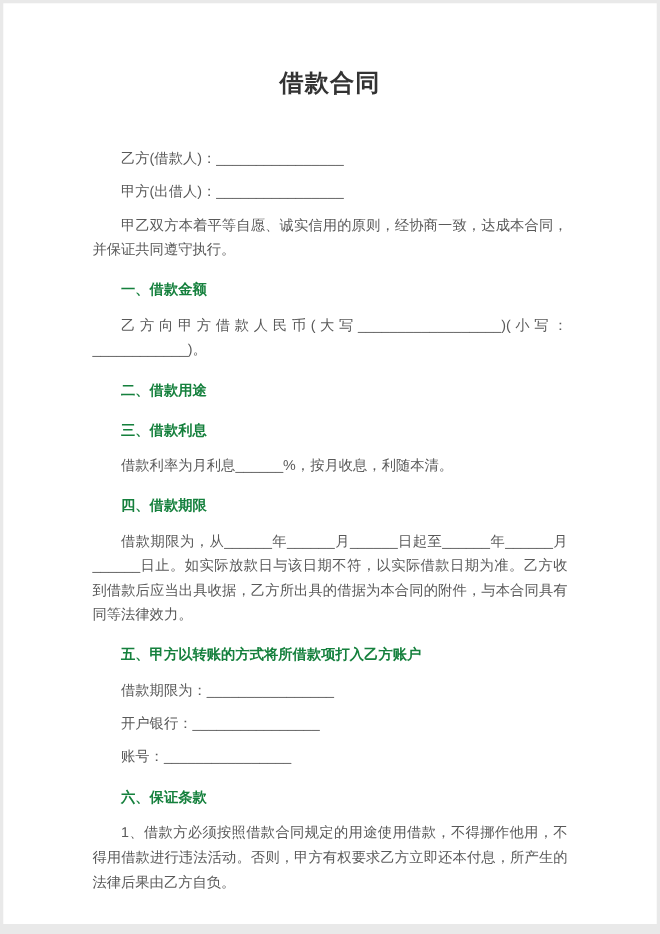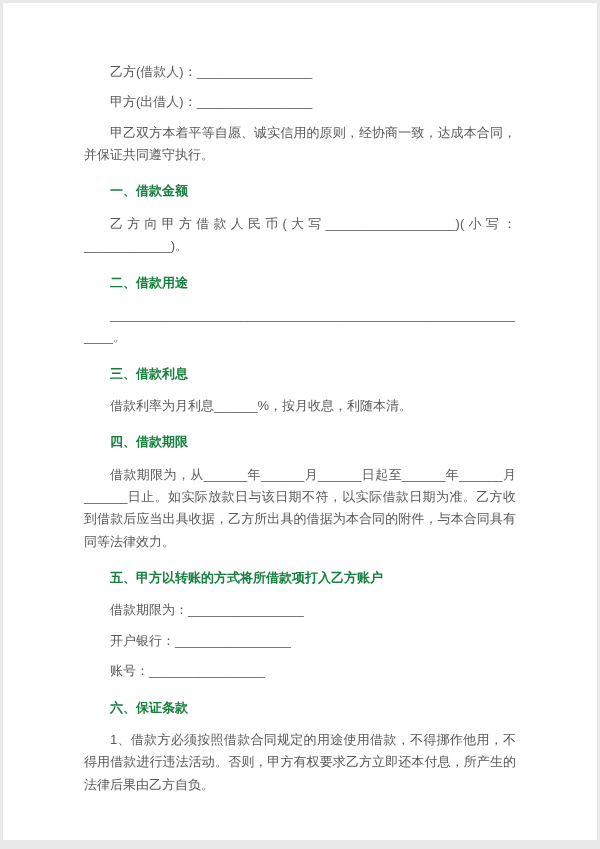--- a/index.html
+++ b/index.html
@@ -61,34 +61,34 @@
     word-break: break-all;
     line-height: 1.72;
   }
 </style>
 </head>
 <body>
 
 <div class="viewport">
   <div class="page">
 
+    <h1 class="doc-title">借款合同</h1>
 
     <div class="body-text">
 
       <div class="line"><span>乙方(借款人)：</span><span class="blank">________________</span></div>
 
       <div class="line"><span>甲方(出借人)：</span><span class="blank">________________</span></div>
 
       <p class="para">甲乙双方本着平等自愿、诚实信用的原则，经协商一致，达成本合同，并保证共同遵守执行。</p>
 
       <div class="heading">一、借款金额</div>
       <p class="para">乙方向甲方借款人民币(大写__________________)(小写：____________)。</p>
 
       <div class="heading">二、借款用途</div>
-      <p class="para blank-line">____________________________________________________________。</p>
 
       <div class="heading">三、借款利息</div>
       <p class="para">借款利率为月利息______%，按月收息，利随本清。</p>
 
       <div class="heading">四、借款期限</div>
       <p class="para">借款期限为，从______年______月______日起至______年______月______日止。如实际放款日与该日期不符，以实际借款日期为准。乙方收到借款后应当出具收据，乙方所出具的借据为本合同的附件，与本合同具有同等法律效力。</p>
 
       <div class="heading">五、甲方以转账的方式将所借款项打入乙方账户</div>
 
       <div class="line"><span>借款期限为：</span><span class="blank">________________</span></div>

